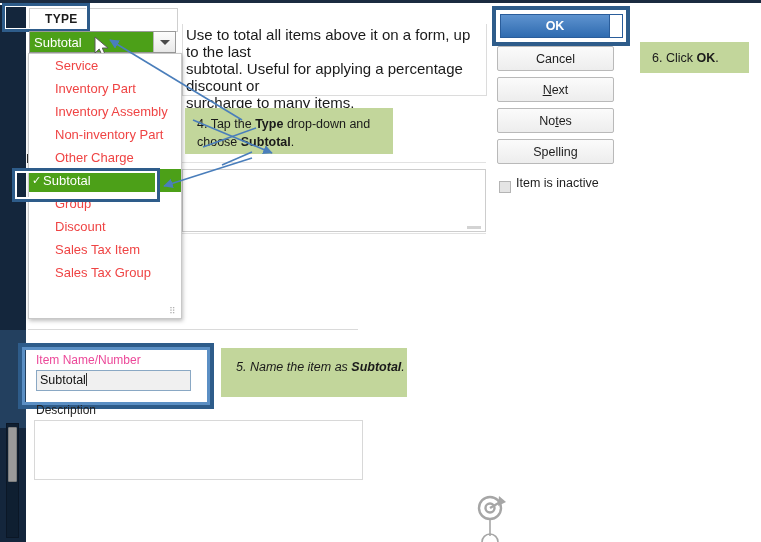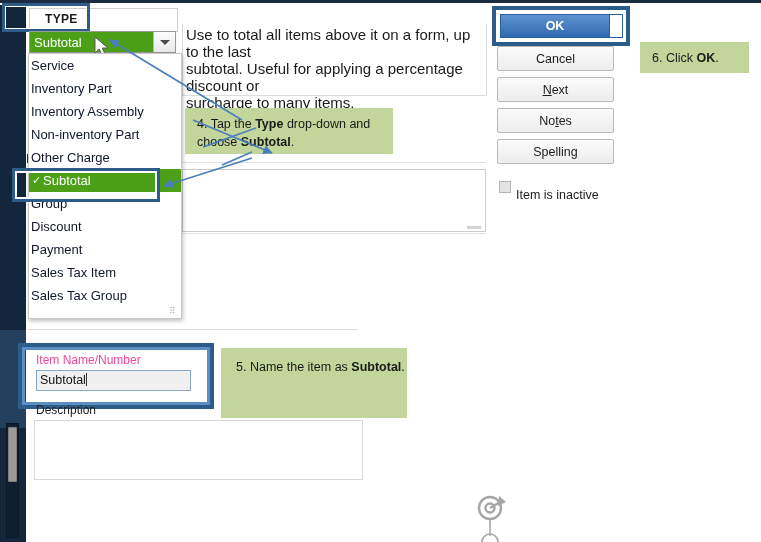--- a/index.html
+++ b/index.html
@@ -108,22 +108,22 @@
 
   
   .dropdown {
     position: absolute; left: 28px; top: 53px; width: 154px; height: 266px;
     background: #ffffff;
     border: 1px solid #c8c8c8;
     box-shadow: 1px 2px 4px rgba(0,0,0,.25);
   }
   .dd-item {
     height: 23px; line-height: 23px;
-    padding-left: 2px;
-    font-size: 13px; color: #0f172a;
+    padding-left: 26px;
+    font-size: 13px; color: #ef4444;
     white-space: nowrap;
   }
   .dd-item.selected {
     background: #4ca018; color: #ffffff;
     padding-left: 14px;
   }
   .dd-check {
     position: absolute; left: 3px; width: 12px; color: #ffffff; font-size: 11px;
   }
   .dd-grip {
@@ -253,31 +253,31 @@
     position: absolute; left: 496px; top: 10px; width: 130px; height: 32px;
     border: 2px solid #ffffff;
   }
 
   
   .chk {
     position: absolute; left: 499px; top: 181px; width: 12px; height: 12px;
     background: #e4e4e4; border: 1px solid #b4b4b4;
   }
   .chk-label {
-    position: absolute; left: 516px; top: 188px; font-size: 12.5px; color: #1d1d1d;
+    position: absolute; left: 516px; top: 176px; font-size: 12.5px; color: #1d1d1d;
   }
 
   
   .callout {
     position: absolute;
     background: #c2d69b;
     font-size: 12.5px; color: #1a1a1a; line-height: 18px;
   }
   .callout-4 { left: 185px; top: 108px; width: 208px; height: 46px; padding: 7px 0 0 12px; }
-  .callout-5 { left: 221px; top: 348px; width: 186px; height: 70px; padding: 10px 0 0 15px; }
+  .callout-5 { left: 221px; top: 348px; width: 186px; height: 49px; padding: 10px 0 0 15px; font-style: italic; }
   .callout-6 { left: 640px; top: 42px; width: 109px; height: 31px; padding: 7px 6px 0 12px; }
   .callout b { font-weight: bold; }
 
   
   .arrows { position: absolute; left: 0; top: 0; width: 761px; height: 542px; pointer-events: none; }
 
   
   .rotate-cursor { position: absolute; left: 468px; top: 492px; }
 </style>
 </head>
@@ -340,21 +340,20 @@
     <div class="dd-item">Inventory Part</div>
     <div class="dd-item">Inventory Assembly</div>
     <div class="dd-item">Non-inventory Part</div>
     <div class="dd-item">Other Charge</div>
     <div class="dd-item selected" style="position:relative;">
       <span class="dd-check">✓</span>
       <span>Subtotal</span>
     </div>
     <div class="dd-item">Group</div>
     <div class="dd-item">Discount</div>
-    <div class="dd-item">Payment</div>
     <div class="dd-item">Sales Tax Item</div>
     <div class="dd-item">Sales Tax Group</div>
     <div class="dd-grip">⠿</div>
   </div>
 
   <div class="hl-subtotal"></div>
   <div class="hl-subtotal-inner"></div>
 
   <div class="name-group"></div>
   <div class="name-label">Item Name/Number</div>

